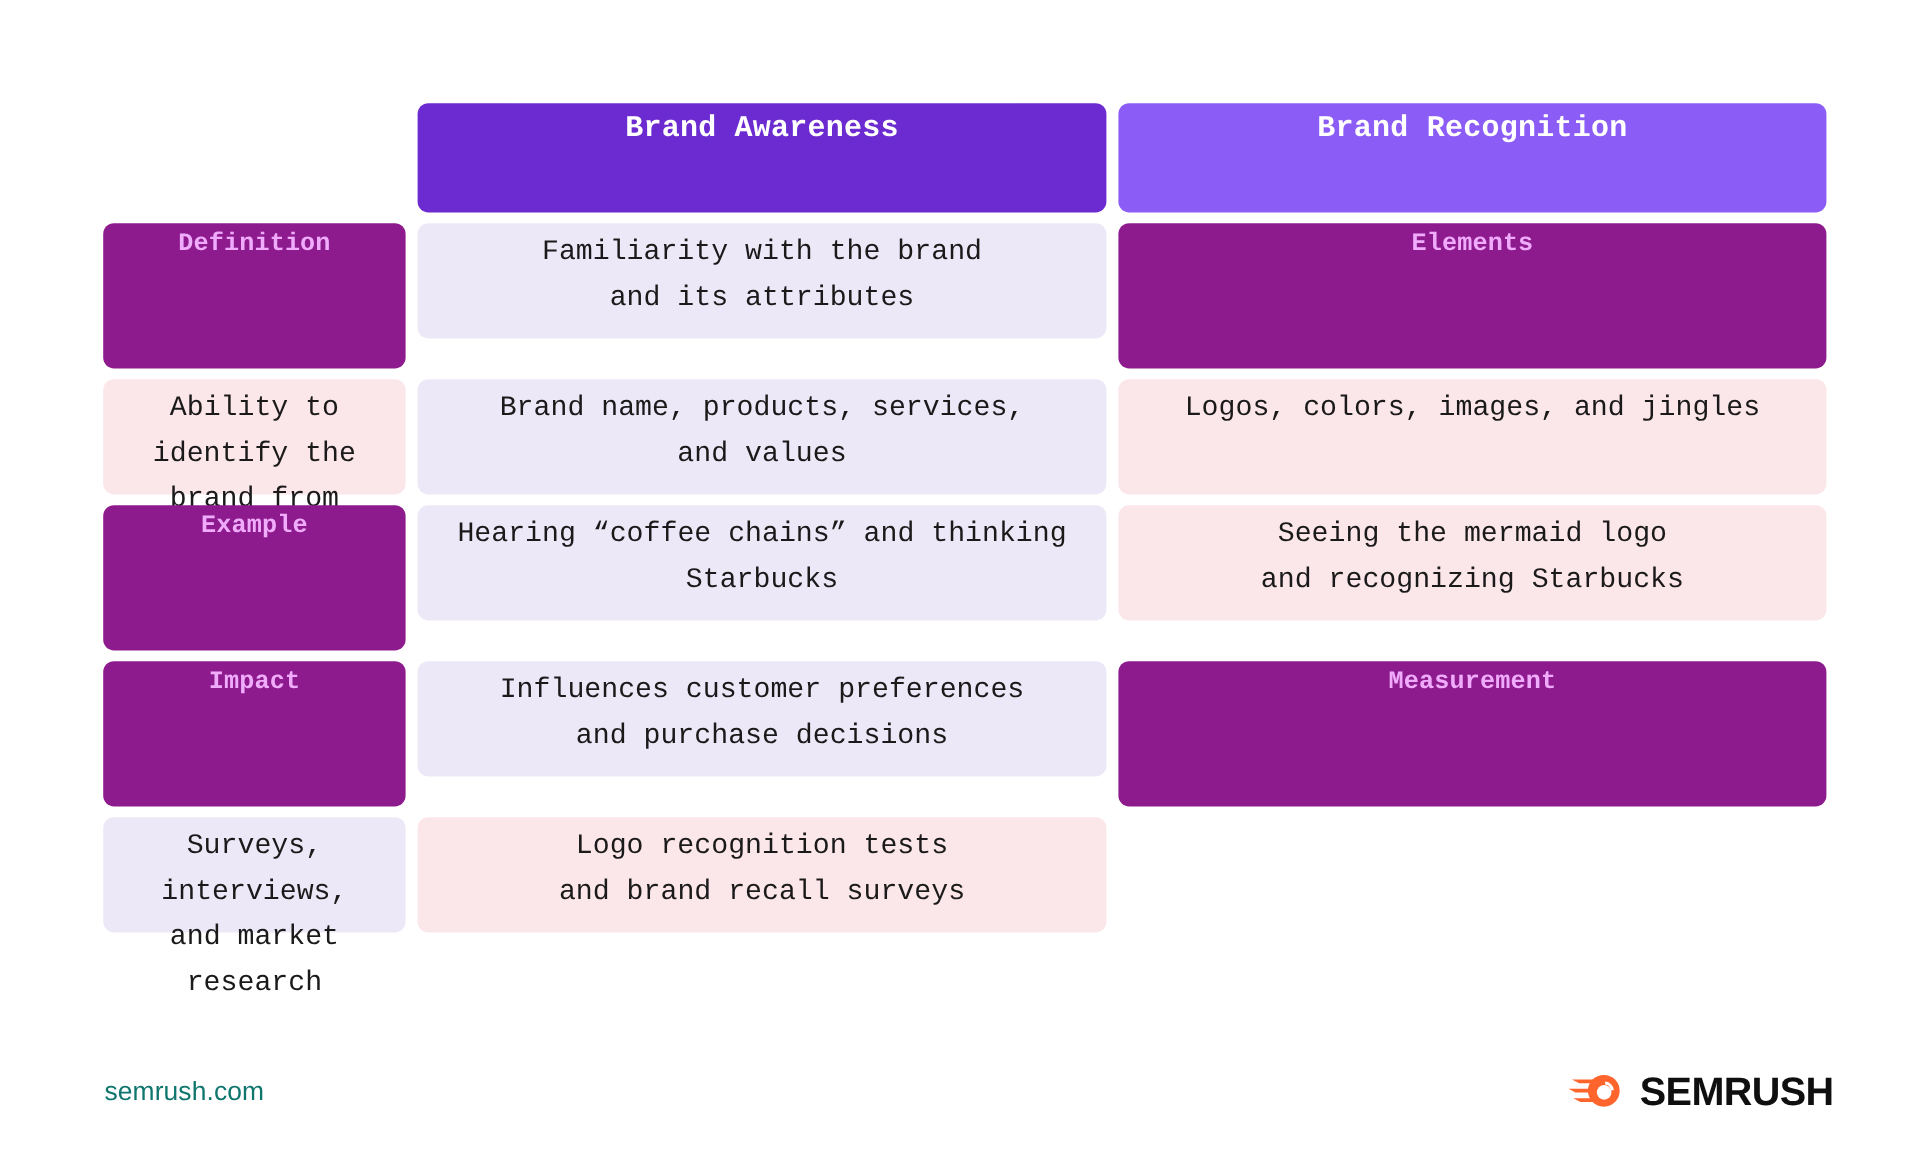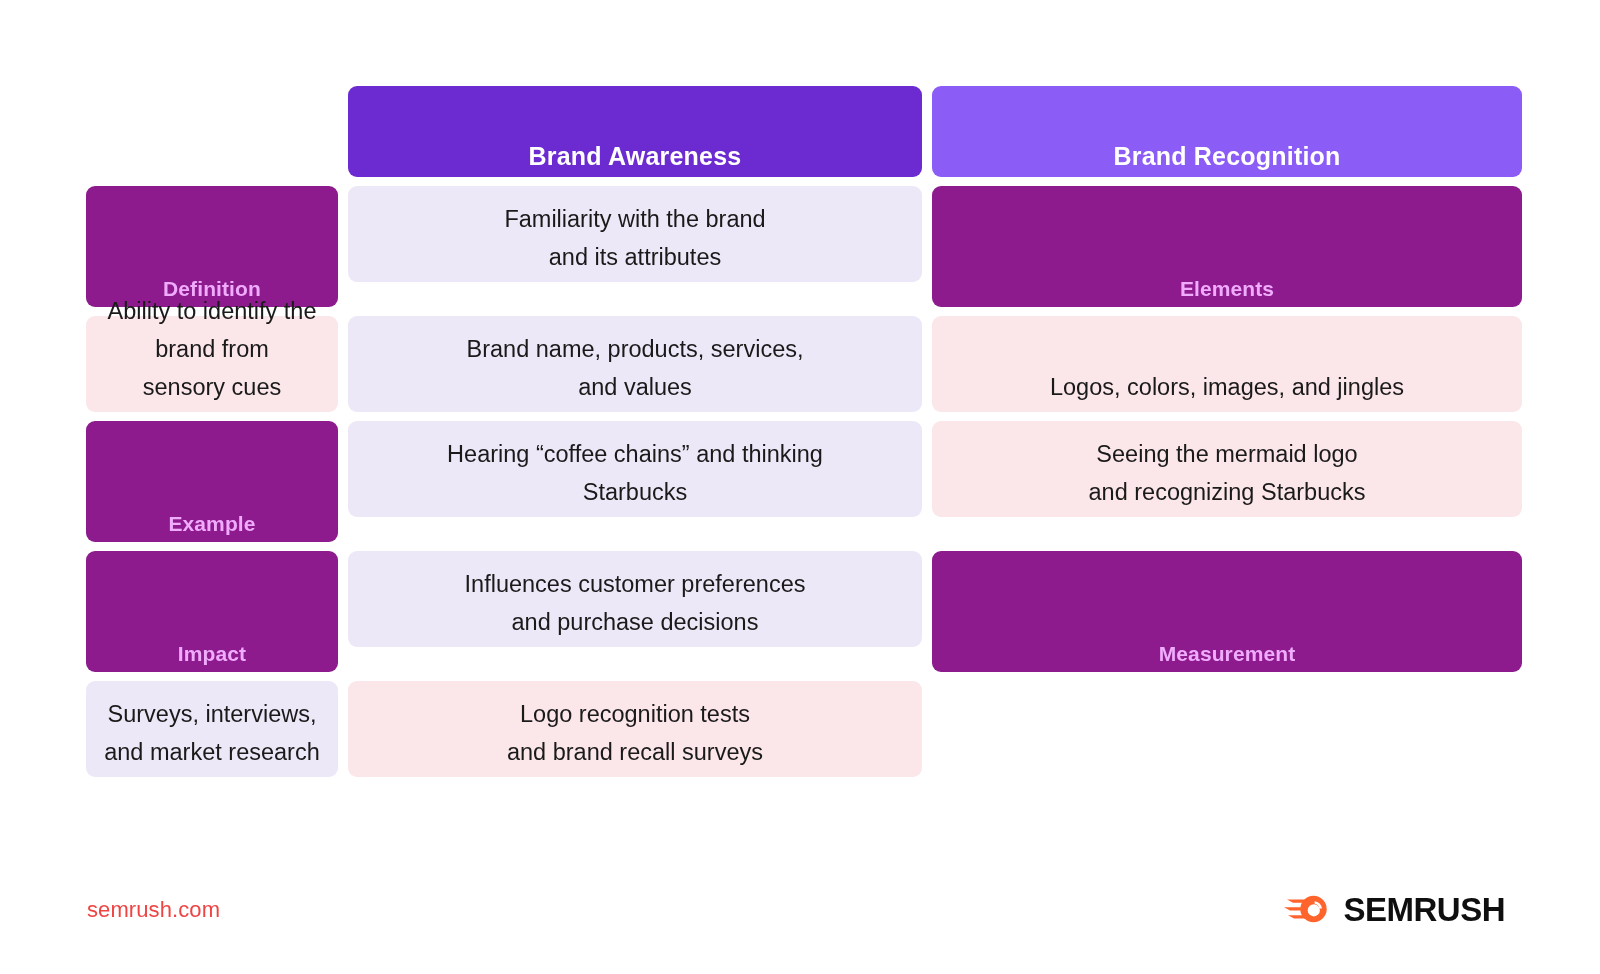--- a/index.html
+++ b/index.html
@@ -31,24 +31,25 @@
     display: grid;
     grid-template-columns: 252px 574px 590px;
     column-gap: 10px;
     row-gap: 9px;
   }
 
   .cell {
     box-sizing: border-box;
     border-radius: 9px;
     display: flex;
-    align-items: flex-end;
+    align-items: flex-start;
     justify-content: center;
     text-align: center;
     padding: 6px 6px;
+    font-family: Liberation Mono, monospace;
   }
 
   
   .hdr-spacer {
     background: transparent;
   }
   .col-header {
     height: 91px;
     font-size: 25px;
     font-weight: bold;
@@ -83,27 +84,27 @@
     display: block;
     white-space: pre-line;
   }
 
   
   .footer-url {
     position: absolute;
     left: 87px;
     top: 897px;
     font-size: 22px;
-    color: #ef4444;
+    color: #0f766e;
     letter-spacing: 0.1px;
   }
 
   .logo {
     position: absolute;
-    right: 95px;
+    right: 72px;
     top: 892px;
     display: flex;
     align-items: center;
     gap: 13px;
   }
   .logo-mark {
     width: 46px;
     height: 34px;
     display: block;
   }

